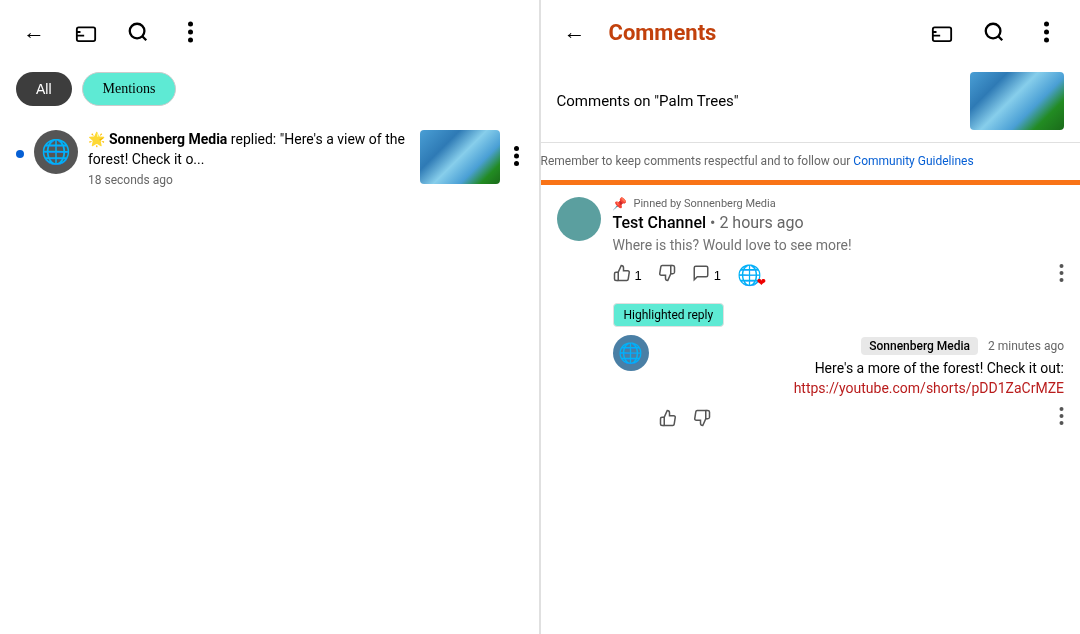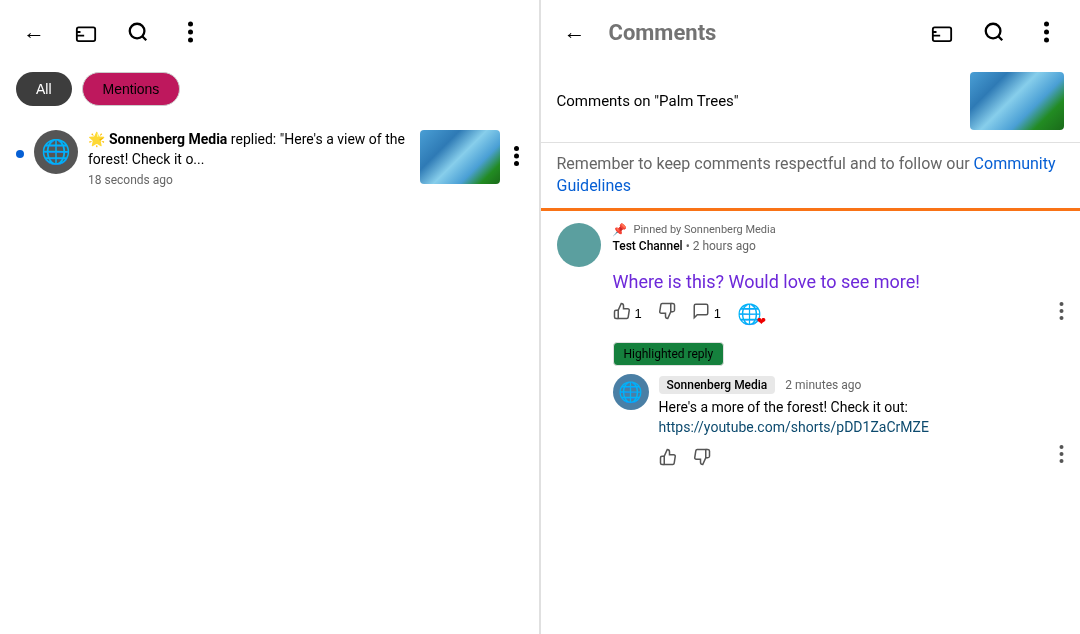--- a/index.html
+++ b/index.html
@@ -77,23 +77,24 @@
       border: none;
     }
 
     .tab-pill.active {
       background: #3d3d3d;
       color: #fff;
       text-align: center;
     }
 
     .tab-pill.inactive {
-      background: #be185d;
+      background: #5eead4;
       color: #000;
       border: 1px solid #ccc;
+      font-family: Liberation Serif, serif;
     }
 
     .notification-list {
       flex: 1;
       overflow-y: auto;
     }
 
     .notification-item {
       display: flex;
       align-items: flex-start;
@@ -182,21 +183,21 @@
     .right-header {
       display: flex;
       align-items: center;
       padding: 14px 16px;
       gap: 16px;
     }
 
     .right-header-title {
       font-size: 22px;
       font-weight: 700;
-      color: #737373;
+      color: #c2410c;
       flex: 1;
     }
 
     .comments-video-header {
       display: flex;
       align-items: center;
       padding: 8px 16px 12px;
       gap: 12px;
       border-bottom: 1px solid #e0e0e0;
     }
@@ -215,23 +216,23 @@
       flex-shrink: 0;
     }
 
     .video-thumb-img {
       width: 100%;
       height: 100%;
       background: linear-gradient(135deg, #4a9fd5 0%, #2e7ab5 25%, #87ceeb 45%, #4a9fd5 65%, #228b22 80%, #1a6b1a 100%);
     }
 
     .guidelines-bar {
-      padding: 10px 16px;
-      border-bottom: 3px solid #f97316;
-      font-size: 16px;
+      padding: 10px 0;
+      border-bottom: 5px solid #f97316;
+      font-size: 12px;
       color: #666;
       line-height: 1.4;
     }
 
     .guidelines-link {
       color: #065fd4;
       text-decoration: none;
     }
 
     .comments-section {
@@ -265,33 +266,33 @@
       font-size: 11px;
       color: #666;
       margin-bottom: 2px;
     }
 
     .pin-icon {
       font-size: 12px;
     }
 
     .comment-meta {
-      font-size: 12px;
+      font-size: 16px;
       color: #666;
-      margin-bottom: 16px;
+      margin-bottom: 4px;
     }
 
     .comment-meta .channel-name {
       color: #000;
       font-weight: 500;
     }
 
     .comment-text {
-      font-size: 18px;
-      color: #6d28d9;
+      font-size: 14px;
+      color: #737373;
       line-height: 1.4;
       margin-bottom: 8px;
     }
 
     .comment-actions {
       display: flex;
       align-items: center;
       gap: 16px;
     }
 
@@ -324,21 +325,21 @@
       margin-left: auto;
     }
 
     .highlighted-reply-container {
       margin-left: 56px;
       margin-top: 4px;
     }
 
     .highlighted-badge {
       display: inline-block;
-      background: #15803d;
+      background: #5eead4;
       border-radius: 4px;
       padding: 4px 10px;
       font-size: 12px;
       color: #000;
       margin-bottom: 8px;
       border: 1px solid #e0e0e0;
     }
 
     .reply-item {
       display: flex;
@@ -356,20 +357,21 @@
       justify-content: center;
       overflow: hidden;
     }
 
     .reply-avatar-globe {
       font-size: 20px;
     }
 
     .reply-body {
       flex: 1;
+      text-align: right;
     }
 
     .reply-author-badge {
       background: #e8e8e8;
       border-radius: 4px;
       padding: 2px 8px;
       font-size: 12px;
       font-weight: 500;
       color: #000;
       display: inline-block;
@@ -382,21 +384,21 @@
     }
 
     .reply-text {
       font-size: 14px;
       color: #000;
       line-height: 1.4;
       margin-top: 4px;
     }
 
     .reply-link {
-      color: #0c4a6e;
+      color: #b91c1c;
       text-decoration: none;
     }
 
     .reply-actions {
       display: flex;
       align-items: center;
       gap: 16px;
       margin-top: 8px;
     }
 

